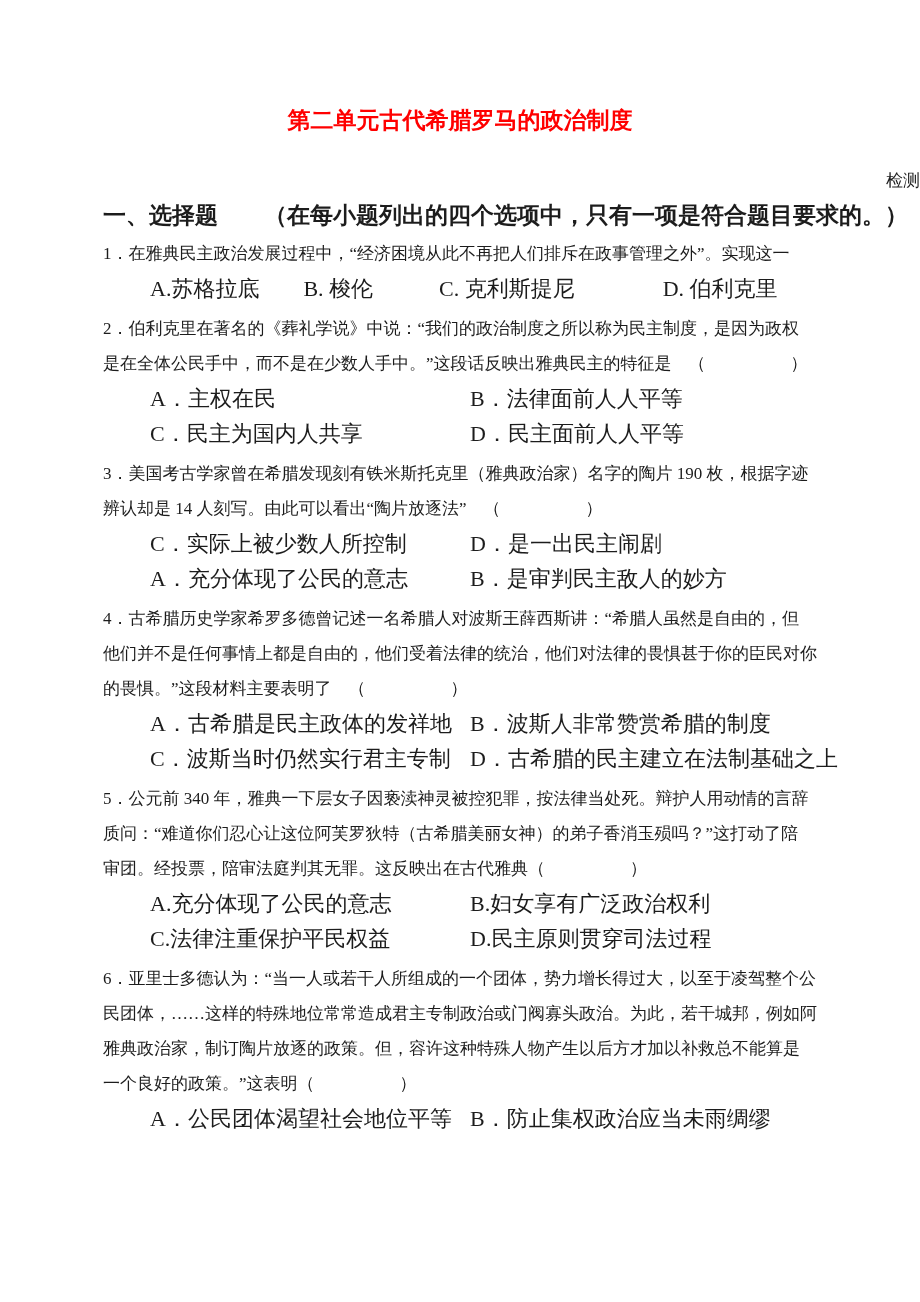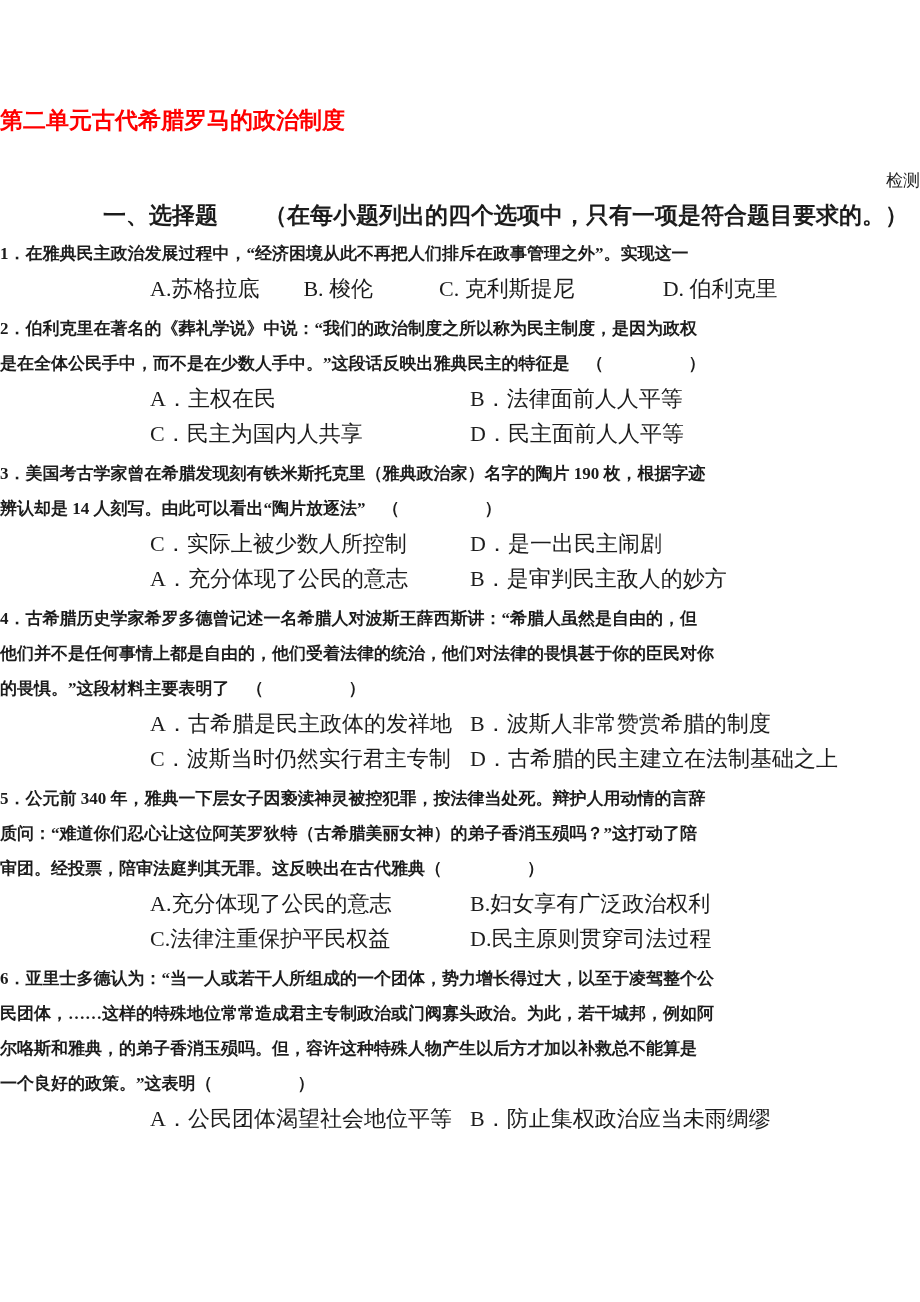--- a/index.html
+++ b/index.html
@@ -15,20 +15,21 @@
     color: #1c1c1c;
   }
   .page {
     position: relative;
     width: 920px;
     height: 1302px;
     background: #ffffff;
   }
   .title {
     margin: 106px 0 0 0;
+    text-align: center;
     font-size: 23px;
     font-weight: bold;
     line-height: 30px;
     white-space: pre;
   }
   .subtitle {
     margin-top: 27px;
     text-align: right;
     font-size: 17px;
     line-height: 35px;
@@ -41,24 +42,24 @@
     line-height: 35px;
     white-space: pre;
   }
   .question {
     margin-top: 5px;
   }
   .question:first-child {
     margin-top: 3px;
   }
   .stem-line {
+    margin-left: 103px;
     font-size: 17px;
     line-height: 35px;
     white-space: pre;
-    font-weight: bold;
   }
   .opt-row {
     margin-left: 150px;
     font-size: 22px;
     line-height: 35px;
     white-space: pre;
   }
   .opt-cell {
     display: inline-block;
     white-space: pre;
@@ -101,18 +102,18 @@
       <div class="question">
         <div class="stem-line">5．公元前 340 年，雅典一下层女子因亵渎神灵被控犯罪，按法律当处死。辩护人用动情的言辞</div>
         <div class="stem-line">质问：“难道你们忍心让这位阿芙罗狄特（古希腊美丽女神）的弟子香消玉殒吗？”这打动了陪</div>
         <div class="stem-line">审团。经投票，陪审法庭判其无罪。这反映出在古代雅典（　　　　　）</div>
         <div class="opt-row"><span class="opt-cell col-a">A.充分体现了公民的意志</span><span class="opt-cell">B.妇女享有广泛政治权利</span></div>
         <div class="opt-row"><span class="opt-cell col-a">C.法律注重保护平民权益</span><span class="opt-cell">D.民主原则贯穿司法过程</span></div>
       </div>
       <div class="question">
         <div class="stem-line">6．亚里士多德认为：“当一人或若干人所组成的一个团体，势力增长得过大，以至于凌驾整个公</div>
         <div class="stem-line">民团体，……这样的特殊地位常常造成君主专制政治或门阀寡头政治。为此，若干城邦，例如阿</div>
-        <div class="stem-line">尔咯斯和雅典，的弟子香消玉殒吗。但，容许这种特殊人物产生以后方才加以补救总不能算是</div>
+        <div class="stem-line">雅典政治家，制订陶片放逐的政策。但，容许这种特殊人物产生以后方才加以补救总不能算是</div>
         <div class="stem-line">一个良好的政策。”这表明（　　　　　）</div>
         <div class="opt-row"><span class="opt-cell col-a">A．公民团体渴望社会地位平等</span><span class="opt-cell">B．防止集权政治应当未雨绸缪</span></div>
       </div>
     </div>
 </div>
 
 </body></html>

